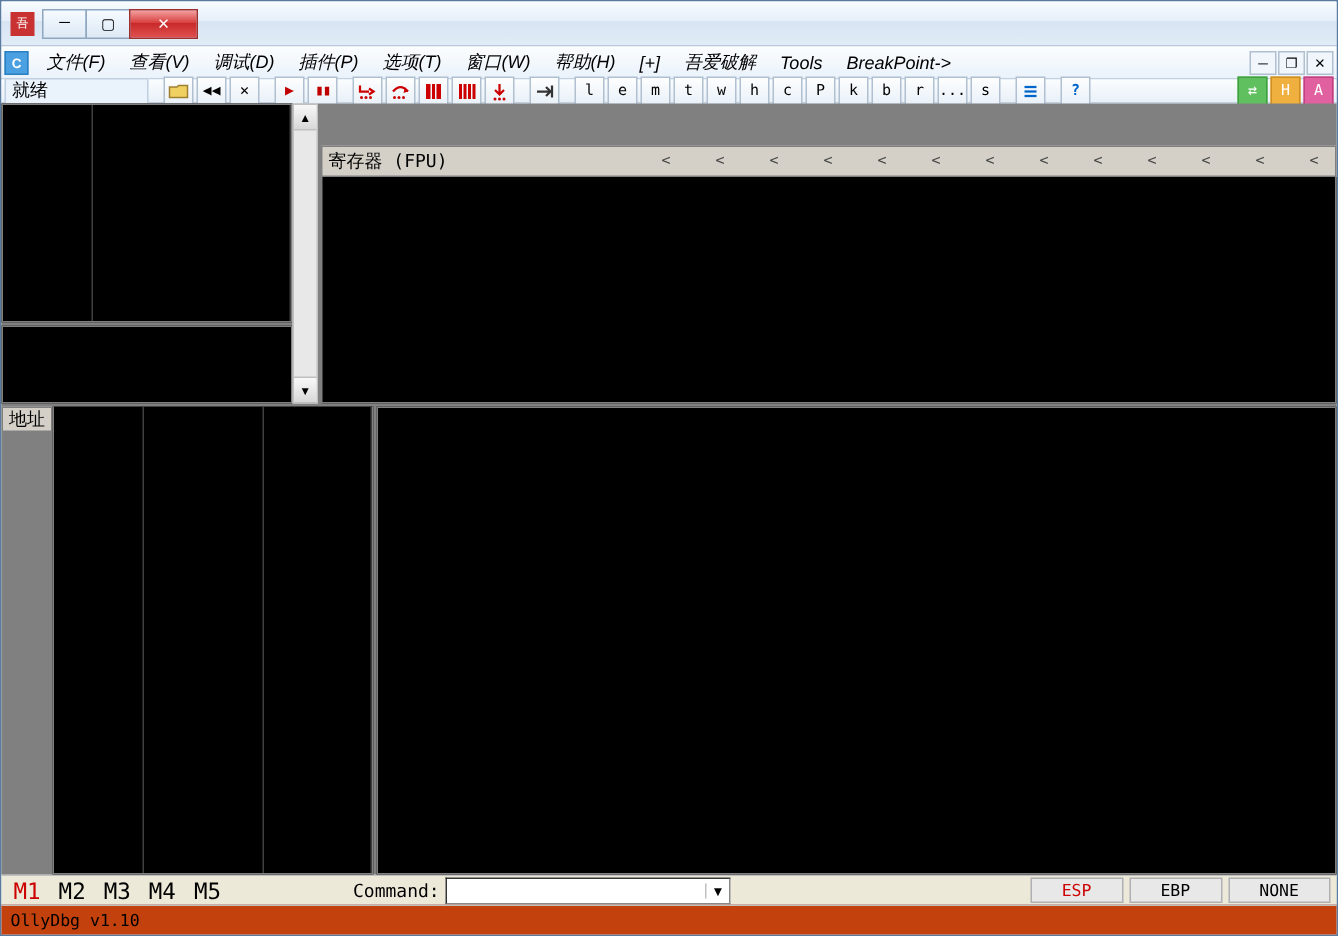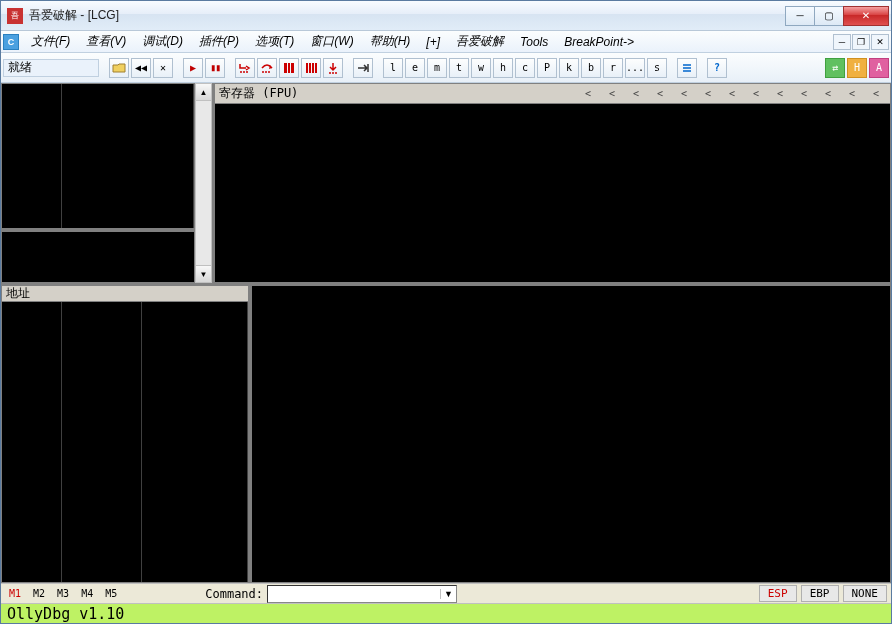--- a/index.html
+++ b/index.html
@@ -9,21 +9,21 @@
 .titlebar .app-icon { width: 16px; height: 16px; background: #c83232; margin-right: 6px; display: flex; align-items: center; justify-content: center; color: #fff; font-size: 8px; }
 .titlebar .title { flex: 1; color: #222; }
 .winbtns { display: flex; gap: 0; }
 .winbtn { width: 30px; height: 20px; border: 1px solid #8fa8c0; background: linear-gradient(to bottom, #f5faff, #dde9f5); display: flex; align-items: center; justify-content: center; font-size: 10px; cursor: pointer; margin-left: -1px; }
 .winbtn.close { width: 46px; background: linear-gradient(to bottom, #f4a0a0, #d84040 45%, #c82828 46%, #e05050); color: #fff; border-color: #a03030; }
 .menubar { height: 22px; background: linear-gradient(to bottom, #fbfdfe, #eaf2fb); display: flex; align-items: center; padding: 0 2px; border-bottom: 1px solid #c0d0e0; }
 .menubar .mdi-icon { width: 16px; height: 16px; background: #4aa0e0; border: 1px solid #2a80c0; margin-right: 4px; display: flex; align-items: center; justify-content: center; color: #fff; font-size: 9px; font-weight: bold; }
 .menubar .mitem { padding: 2px 8px; cursor: pointer; color: #000; white-space: nowrap; font-style: italic; }
 .menubar .spacer { flex: 1; }
 .menubar .mdibtn { width: 18px; height: 16px; border: 1px solid #b0c0d0; background: #f0f6fc; margin-left: 1px; display: flex; align-items: center; justify-content: center; font-size: 9px; cursor: pointer; }
-.toolbar { height: 30px; background: linear-gradient(to bottom, #fbfdfe, #e8f0f8); display: flex; align-items: center; padding: 0 2px; border-bottom: 1px solid #c0d0e0; gap: 2px; }
+.toolbar { height: 16px; background: linear-gradient(to bottom, #fbfdfe, #e8f0f8); display: flex; align-items: center; padding: 0 2px; border-bottom: 1px solid #c0d0e0; gap: 2px; }
 .status-ready { width: 96px; height: 18px; background: #eaf2fb; border: 1px solid #c0d0e0; padding: 0 4px; display: flex; align-items: center; font-family: SimSun; }
 .tbtn { width: 20px; height: 20px; border: 1px solid #b0c0d0; background: linear-gradient(to bottom, #fdfefe, #e8f0f8); display: flex; align-items: center; justify-content: center; font-size: 10px; cursor: pointer; font-family: Consolas, monospace; }
 .tbtn.x { color: #000; font-weight: bold; }
 .tbtn.red { color: #c00; }
 .tbtn.play { color: #c00000; }
 .tbtn svg { width: 14px; height: 14px; }
 .sep { width: 6px; }
 .rightbtns { margin-left: auto; display: flex; gap: 2px; }
 .rightbtns .tbtn.g { background: #60c060; color: #fff; border-color: #40a040; }
 .rightbtns .tbtn.o { background: #f0b040; color: #fff; border-color: #d09020; }
@@ -31,49 +31,48 @@
 .workspace { flex: 1; background: #808080; display: flex; flex-direction: column; position: relative; }
 .toprow { height: 200px; display: flex; }
 .disasm { width: 194px; display: flex; flex-direction: column; }
 .disasm-main { flex: 1; background: #000; border: 1px solid #808080; display: flex; }
 .disasm-main > div { border-right: 1px solid #404040; }
 .disasm-sub { height: 52px; background: #000; border: 1px solid #808080; margin-top: 2px; }
 .scrollv { width: 17px; background: #e8e8e8; border: 1px solid #c0c0c0; display: flex; flex-direction: column; }
 .scrollv .arr { height: 17px; background: linear-gradient(to bottom, #f8f8f8, #d8d8d8); border-bottom: 1px solid #c0c0c0; display: flex; align-items: center; justify-content: center; font-size: 8px; }
 .scrollv .arr.bot { border-bottom: none; border-top: 1px solid #c0c0c0; margin-top: auto; }
 .registers { flex: 1; display: flex; flex-direction: column; margin-left: 2px; }
-.reg-header { height: 21px; background: #d4d0c8; border: 1px solid #808080; display: flex; align-items: center; padding: 0 4px; font-family: SimSun, monospace; gap: 4px; }
+.reg-header { height: 21px; background: #d4d0c8; border: 1px solid #808080; display: flex; align-items: center; padding: 0 4px; font-family: SimSun, monospace; gap: 16px; margin-top: 28px; }
 .reg-header .lbl { margin-right: auto; }
 .reg-header .chev { width: 20px; text-align: center; cursor: pointer; font-size: 10px; color: #444; }
 .reg-body { flex: 1; background: #000; border: 1px solid #808080; border-top: none; }
 .botrow { flex: 1; display: flex; margin-top: 2px; }
-.dump { width: 248px; display: flex; flex-direction: column; }
+.dump { width: 248px; display: flex; flex-direction: row; }
 .dump-header { height: 17px; background: #d4d0c8; border: 1px solid #808080; padding: 0 4px; display: flex; align-items: center; font-family: SimSun; }
 .dump-body { flex: 1; background: #000; border: 1px solid #808080; border-top: none; display: flex; }
 .dump-body > div { border-right: 1px solid #404040; }
 .stack { flex: 1; background: #000; border: 1px solid #808080; margin-left: 2px; }
 .cmdbar { height: 20px; background: #ece9d8; display: flex; align-items: center; padding: 0 4px; border-top: 1px solid #c0c0c0; gap: 4px; }
-.mbtn { padding: 1px 4px; font-family: Consolas, monospace; font-size: 10px; cursor: pointer; }
+.mbtn { padding: 1px 4px; font-family: Consolas, monospace; font-size: 15px; cursor: pointer; }
 .mbtn.active { color: #c00; }
 .cmdlabel { margin-left: 80px; font-family: Consolas, monospace; text-align: right; }
 .cmdinput { width: 190px; height: 18px; border: 1px inset #888; background: #fff; display: flex; align-items: center; }
 .cmdinput .dd { width: 16px; border-left: 1px solid #c0c0c0; text-align: center; font-size: 9px; margin-left: auto; cursor: pointer; }
 .cmdspace { flex: 1; }
-.regbtn { padding: 1px 8px; background: #e8e8e8; border: 1px solid #b0b0b0; font-family: Consolas, monospace; font-size: 11px; cursor: pointer; }
+.regbtn { padding: 1px 20px; background: #e8e8e8; border: 1px solid #b0b0b0; font-family: Consolas, monospace; font-size: 11px; cursor: pointer; }
 .regbtn.esp { color: #c00; }
-.statusbar { height: 20px; background: #bef264; border-top: 1px solid #c0c0c0; display: flex; align-items: center; padding: 0 6px; font-family: Consolas, monospace; font-size: 15px; }
+.statusbar { height: 20px; background: #c2410c; border-top: 1px solid #c0c0c0; display: flex; align-items: center; padding: 0 6px; font-family: Consolas, monospace; font-size: 11px; }
 </style>
 </head>
 <body>
 
 <div class="window">
 
   <div class="titlebar">
     <div class="app-icon">吾</div>
-    <div class="title">吾爱破解 - [LCG]</div>
     <div class="winbtns">
       <div class="winbtn">─</div>
       <div class="winbtn">▢</div>
       <div class="winbtn close">✕</div>
     </div>
   </div>
 
   <div class="menubar">
     <div class="mdi-icon">C</div>
     <div class="mitem">文件(F)</div>

